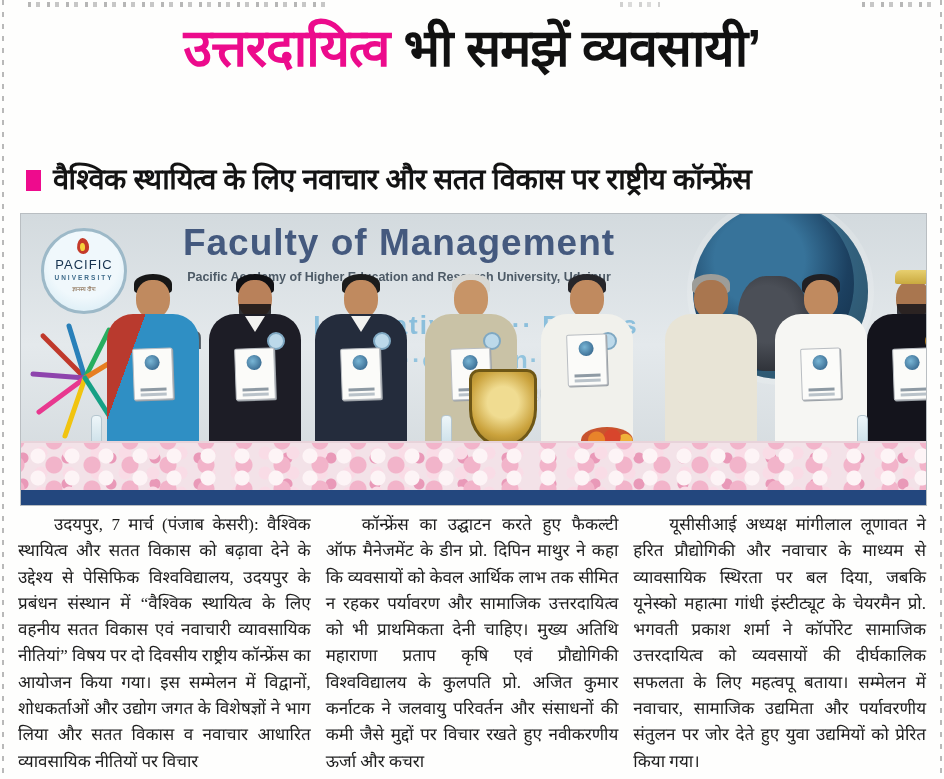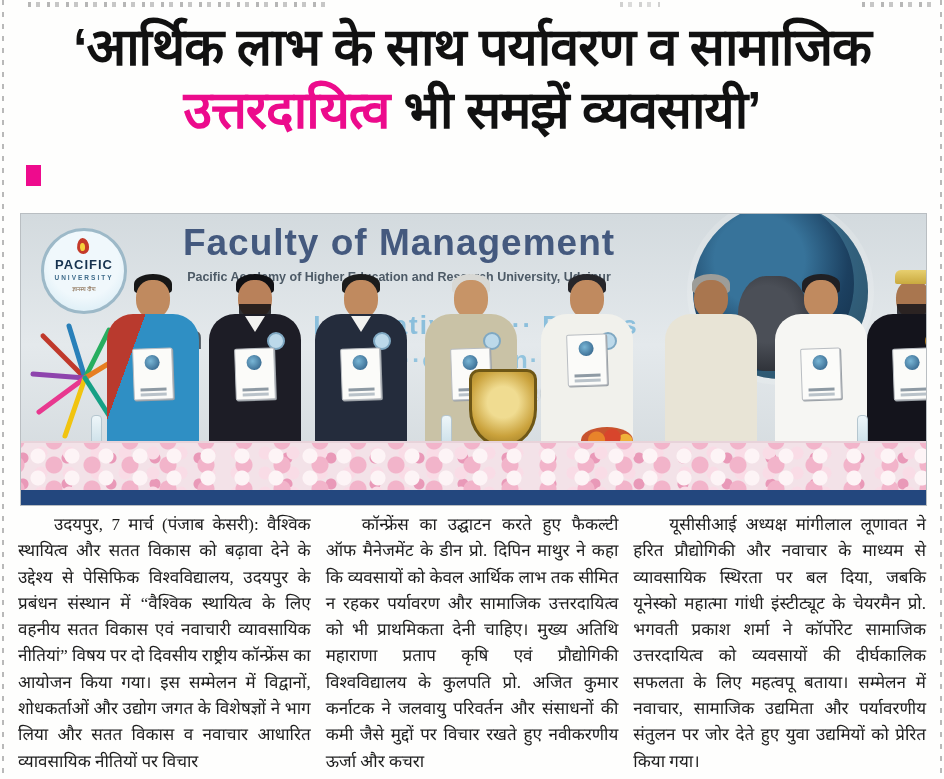--- a/index.html
+++ b/index.html
@@ -53,21 +53,21 @@
   
   .logo{position:absolute;top:14px;left:20px;width:80px;height:80px;border-radius:50%;
     background:radial-gradient(circle at 50% 40%,#f0f8fc 55%,#cfe7f2 100%);
     border:3px solid #9db9c8;text-align:center;}
   .logo .flame{position:absolute;top:7px;left:33px;width:12px;height:16px;
     background:#c43a2a;border-radius:50% 50% 50% 50%/60% 60% 40% 40%;
     transform:rotate(-3deg);}
   .logo .flame:before{content:"";position:absolute;left:3px;top:5px;width:5px;height:8px;
     background:#f5d23c;border-radius:50%;}
   .logo-title{position:absolute;top:26px;left:0;right:0;
-    font-size:13px;font-weight:700;color:#16324f;letter-spacing:1px;}
+    font-size:13px;font-weight:400;color:#16324f;letter-spacing:1px;}
   .logo-sub{position:absolute;top:43px;left:0;right:0;
     font-size:6.5px;font-weight:700;color:#3f6b8a;letter-spacing:2px;}
   .logo-tag{position:absolute;top:54px;left:0;right:0;
     font-size:5.5px;color:#7b5a3a;}
 
   
   .starburst{position:absolute;top:102px;left:4px;width:120px;height:130px;}
   .anniv-num{position:absolute;top:96px;left:96px;
     font-size:72px;font-weight:700;color:#3e4750;line-height:1;}
   .anniv-th{position:absolute;top:104px;left:150px;
@@ -140,28 +140,27 @@
 <div class="edge-dots edge-left"></div>
 <div class="edge-dots edge-right"></div>
 
 <div class="clip-strip">
   <div class="clip-frag clip-left"></div>
   <div class="clip-frag clip-mid"></div>
   <div class="clip-frag clip-right"></div>
 </div>
 
 <div class="headline">
-  <div class="h-line1">‘आर्थिक लाभ के साथ पर्यावरण व सामाजिक</div>
   <div class="h-line2">
     <span class="hl">उत्तरदायित्व</span><span>भी समझें व्यवसायी’</span>
   </div>
 </div>
 
 <div class="subhead">
-  <span class="bullet"></span>
+  <span class="bullet"></span><span>वैश्विक स्थायित्व के लिए नवाचार और सतत विकास पर राष्ट्रीय कॉन्फ्रेंस</span>
 </div>
 
 <div class="photo">
 
   <div class="globe"></div>
   <div class="globe2"></div>
   <div class="banner-title">Faculty of Management</div>
   <div class="banner-subtitle">Pacific Academy of Higher Education and Research University, Udaipur</div>
   <div class="theme-1">Innovative &amp; ··· P···res</div>
   <div class="theme-2">··ob·· ··in··</div>

